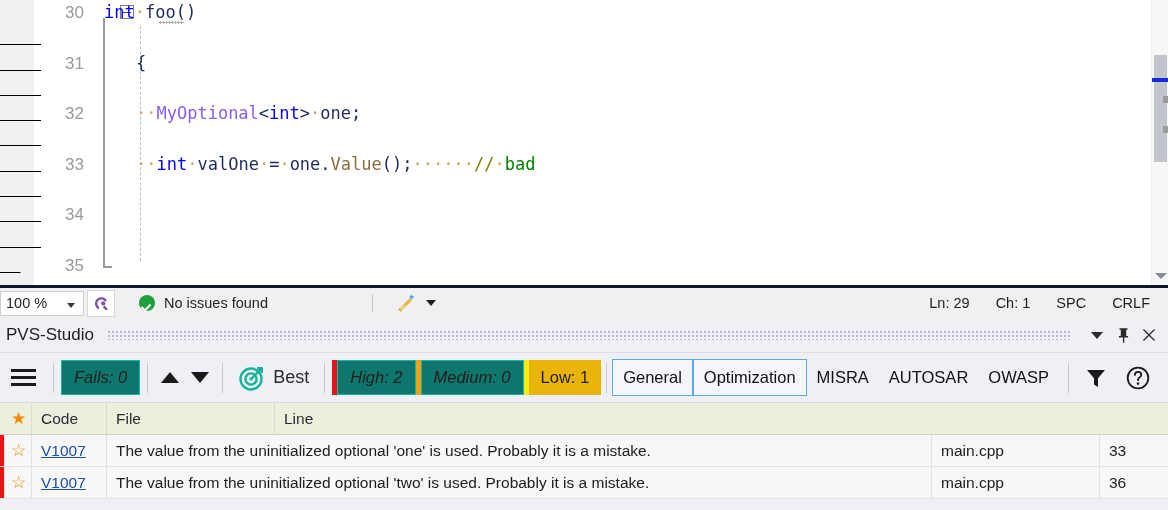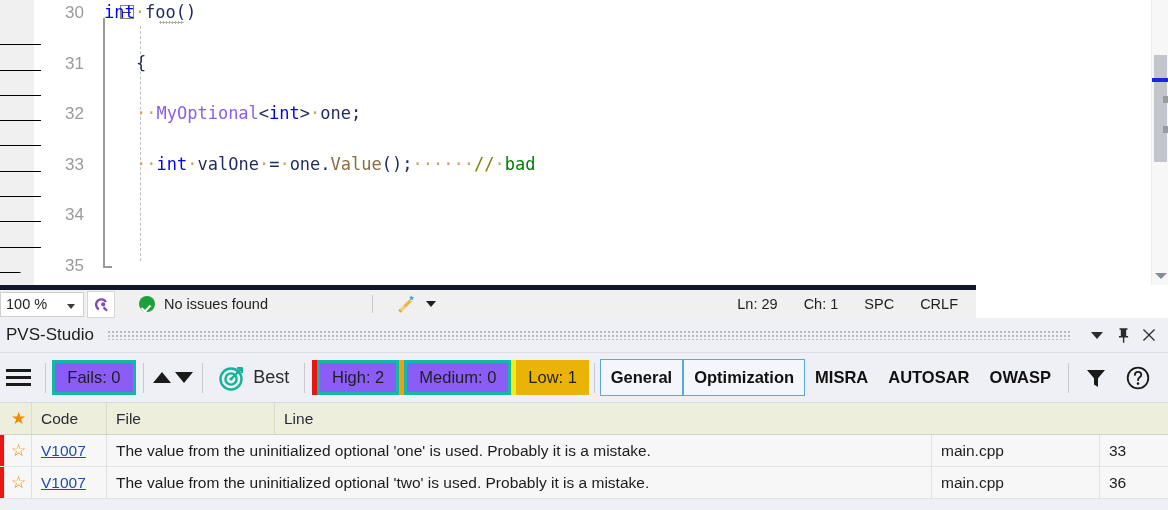--- a/index.html
+++ b/index.html
@@ -96,23 +96,23 @@
   }
   #vscroll-down {
     position: absolute; left: 3px; bottom: 6px;
     width: 0; height: 0;
     border-left: 6px solid transparent; border-right: 6px solid transparent;
     border-top: 6px solid #868c97;
   }
 
   
   #statusbar {
-    position: absolute; left: 0; top: 285px; width: 976px; height: 33px;
+    position: absolute; left: 0; top: 285px; width: 1168px; height: 33px;
     background: #f0f0f0;
-    border-top: 5px solid #0f172a;
+    border-top: 3px solid #0f172a;
     display: flex; align-items: center;
     font-size: 14.5px; color: #1f1f1f;
   }
   #zoom-combo {
     width: 84px; height: 25px; margin-left: 0px;
     background: #ffffff; border: 1px solid #cfcfcf;
     display: flex; align-items: center; position: relative;
   }
   #zoom-combo .val { padding-left: 5px; font-size: 14.5px; color: #1f1f1f; }
   #zoom-caret {
@@ -189,35 +189,35 @@
   }
   #hamburger { width: 34px; height: 34px; display:flex; flex-direction:column;
     justify-content:center; align-items:center; gap:4px; margin-right: 6px; }
   #hamburger i { display:block; width: 25px; height: 3px; background: #1a1a1a; }
   .tb-div { width: 1px; height: 30px; background: #c7c8d2; margin: 0 7px; }
   .count-btn {
     height: 35px; display: flex; align-items: center;
     padding: 0 12px; font-size: 16.5px; color: #1f1f1f;
     background: #eab308; white-space: nowrap;
   }
-  .count-btn.boxed { border: 3px solid #14b8a6; background: #8b5cf6; }
+  .count-btn.boxed { border: 1px solid #14b8a6; background: #0f766e; font-style: italic; }
   .sev {
     width: 5px; height: 35px; margin-right: 0px; flex: 0 0 5px;
   }
   .sev.high { background: #e81515; }
   .sev.med  { background: #f0a010; }
   .sev.low  { background: #f5ed10; }
   .arrow-btn { width: 30px; height: 34px; display:flex; align-items:center; justify-content:center; }
   .tri-up { width:0;height:0;border-left:9px solid transparent;border-right:9px solid transparent;border-bottom:11px solid #1a1a1a; }
   .tri-dn { width:0;height:0;border-left:9px solid transparent;border-right:9px solid transparent;border-top:11px solid #1a1a1a; }
   #best-grp { display:flex; align-items:center; gap: 7px; padding: 0 8px; }
   #best-lbl { font-size: 18px; color: #2b2b2b; }
   .std-btn {
     height: 37px; display: flex; align-items: center; padding: 4px 10px;
-    font-size: 16.5px; font-weight: bold; color: #111111; white-space: nowrap;
+    font-size: 16.5px; font-weight: normal; color: #111111; white-space: nowrap;
   }
   .std-btn.boxed { border: 1px solid #5ba7e8; background: #f4f6fb; }
   #tb-right { margin-left: auto; display: flex; align-items: center; padding-right: 8px; }
 
   
   #pvs-grid { position: relative; }
   .grid-row { display: flex; height: 32px; align-items: stretch; font-size: 15.5px; }
   #grid-head {
     background: #eeeedd; color: #33333d;
     border-bottom: 1px solid #d3d3c3;

